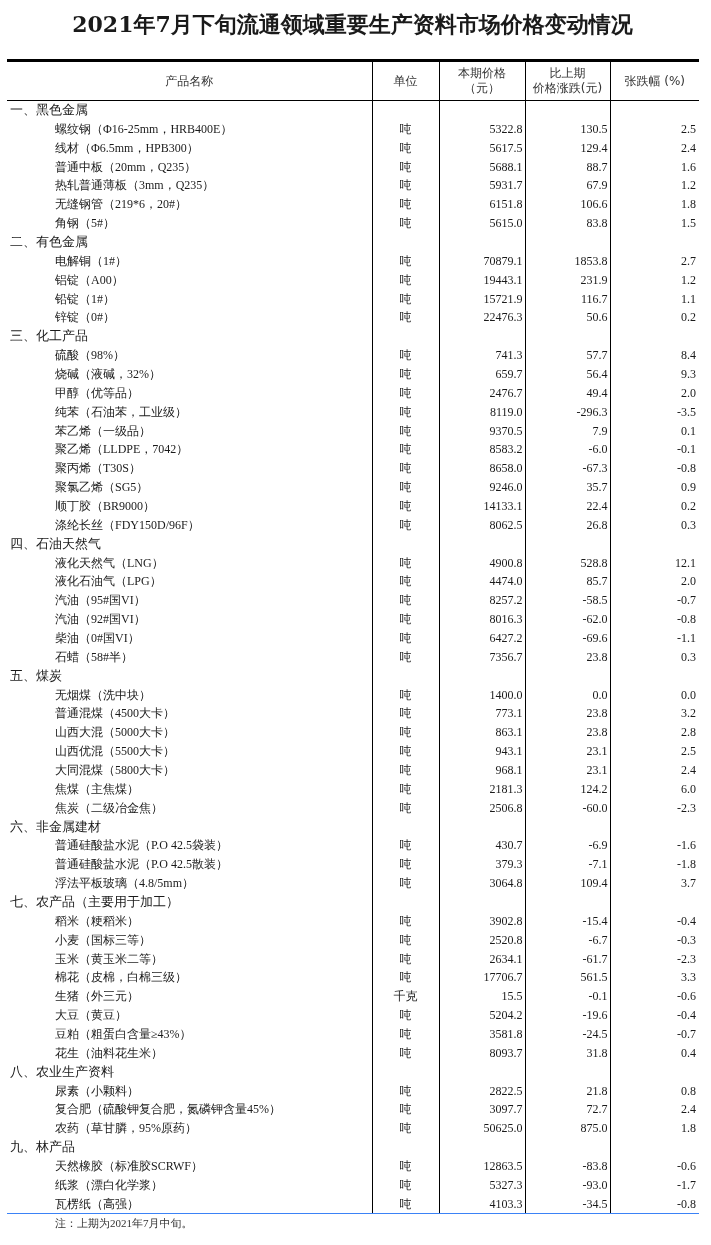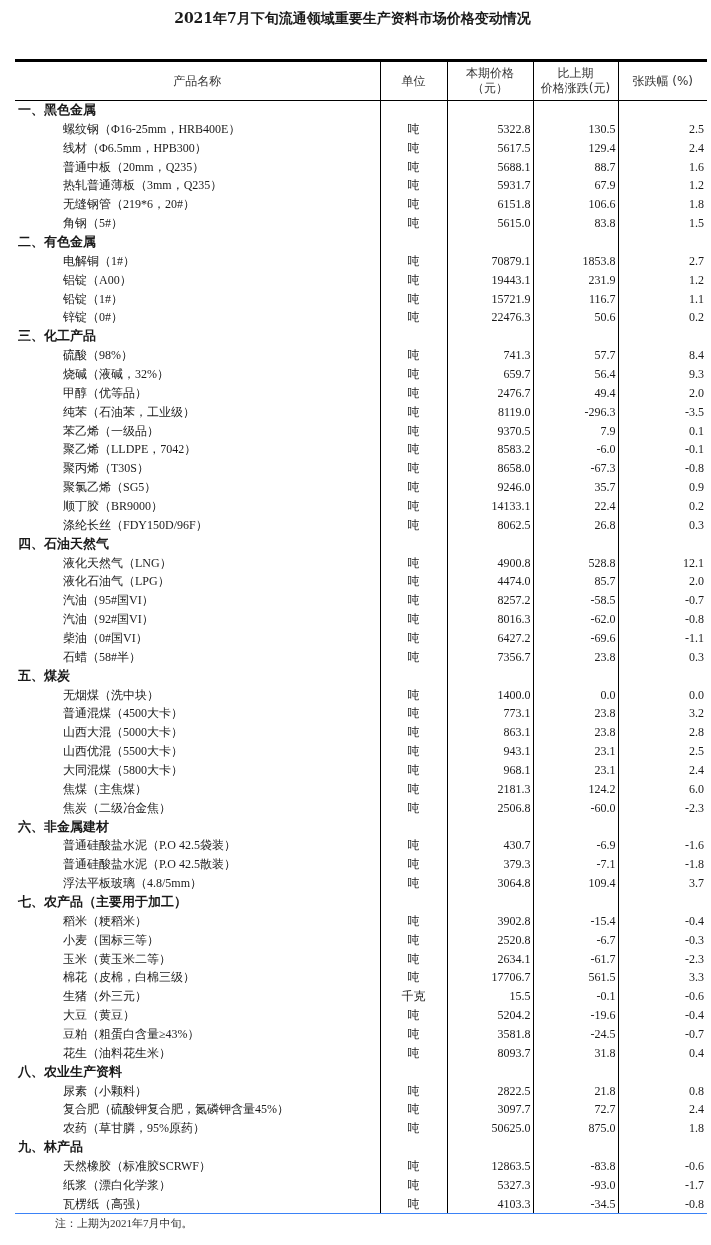--- a/index.html
+++ b/index.html
@@ -3,46 +3,46 @@
 <meta charset="utf-8">
 <style>
   html, body { margin: 0; padding: 0; background: #ffffff; }
   body {
     width: 711px; height: 1245px; position: relative; overflow: hidden;
     font-family: "Liberation Serif", "DejaVu Serif", serif;
     color: #1a1a1a;
   }
   .title {
     position: absolute; left: 0; top: 10px; width: 705px;
-    text-align: center; font-size: 14px; font-weight: bold;
+    text-align: center; font-size: 22px; font-weight: bold;
     font-family: "DejaVu Serif", "Liberation Serif", serif;
     letter-spacing: 0px;
   }
   table.price {
-    position: absolute; left: 15px; top: 59px; width: 692px;
+    position: absolute; left: 7px; top: 59px; width: 692px;
     border-collapse: collapse; table-layout: fixed;
     font-size: 12px;
   }
   table.price col.c-name { width: 365px; }
   table.price col.c-unit { width: 67px; }
   table.price col.c-price { width: 86px; }
   table.price col.c-change { width: 85px; }
   table.price col.c-pct { width: 89px; }
   thead tr { height: 40px; }
   thead th {
     font-weight: normal; font-size: 12px; line-height: 15px;
     font-family: "DejaVu Sans", "Liberation Sans", sans-serif;
     color: #333; border-top: 3px solid #000; border-bottom: 1px solid #000;
     text-align: center; vertical-align: middle; padding: 0 2px;
   }
   th + th, td + td { border-left: 1px solid #000; }
   tbody tr { height: 18.86px; }
   tbody td { padding: 0; vertical-align: middle; white-space: nowrap; line-height: 16px; }
   tr.section td.name {
-    font-weight: bold; font-size: 13px; padding-left: 3px;
+    font-weight: normal; font-size: 13px; padding-left: 3px;
     font-family: "DejaVu Sans", "Liberation Sans", sans-serif;
   }
   tr.item td.name { padding-left: 48px; font-size: 12px; }
   td.unit { text-align: center; font-family: "DejaVu Sans", "Liberation Sans", sans-serif; font-size: 12px; }
   td.num { text-align: right; padding-right: 2px; font-size: 12px; }
   td.pct { padding-right: 3px; }
   tbody tr:last-child td { border-bottom: 1px solid #3b82f6; }
   .footnote {
     position: absolute; left: 55px; top: 1216px; font-size: 11px; color: #333;
   }

